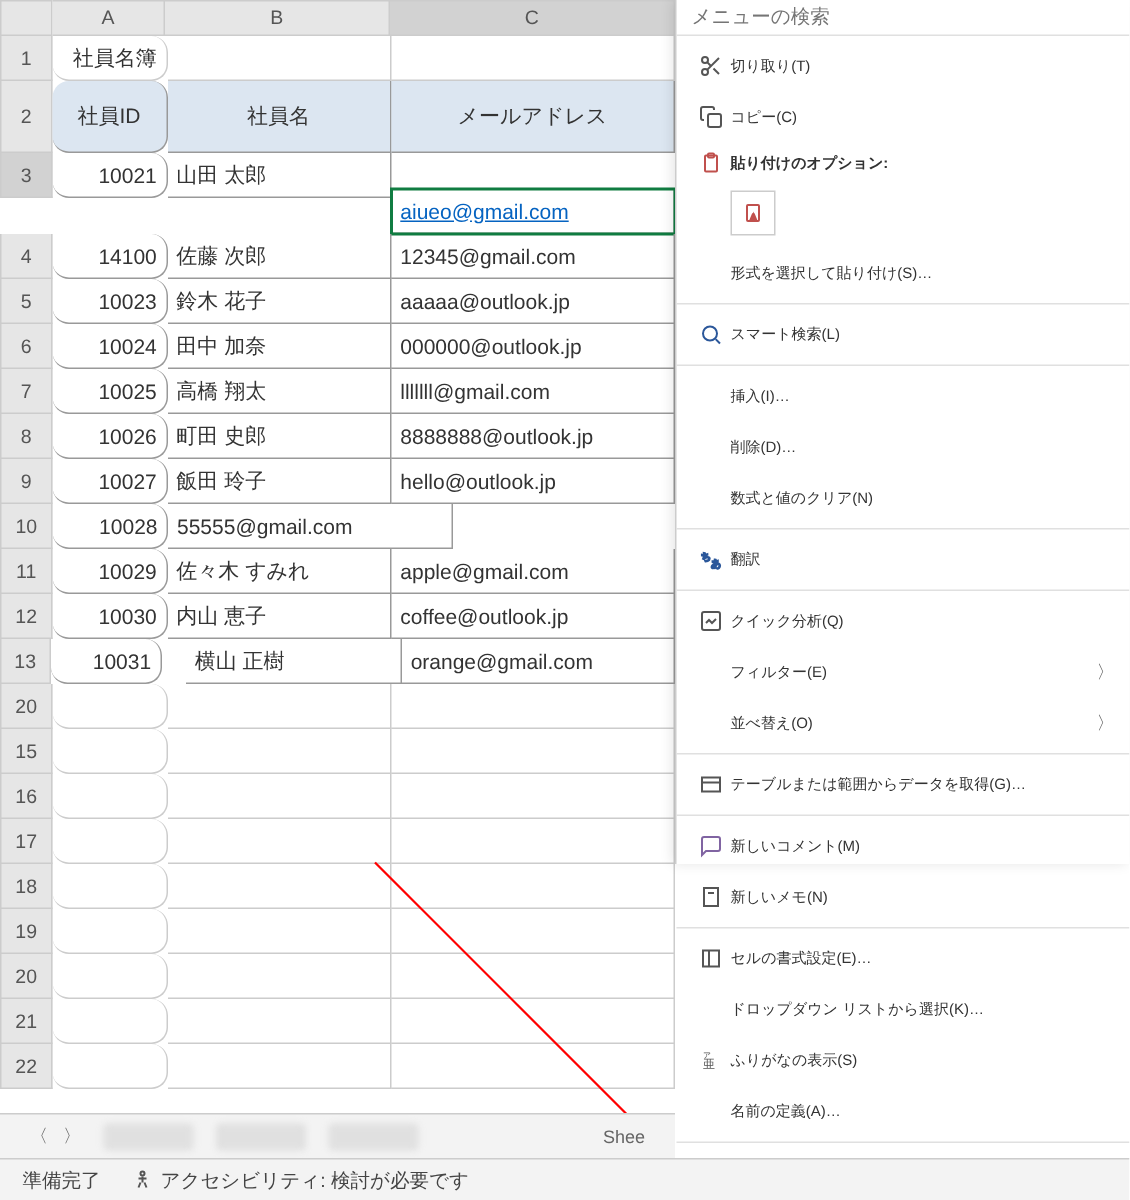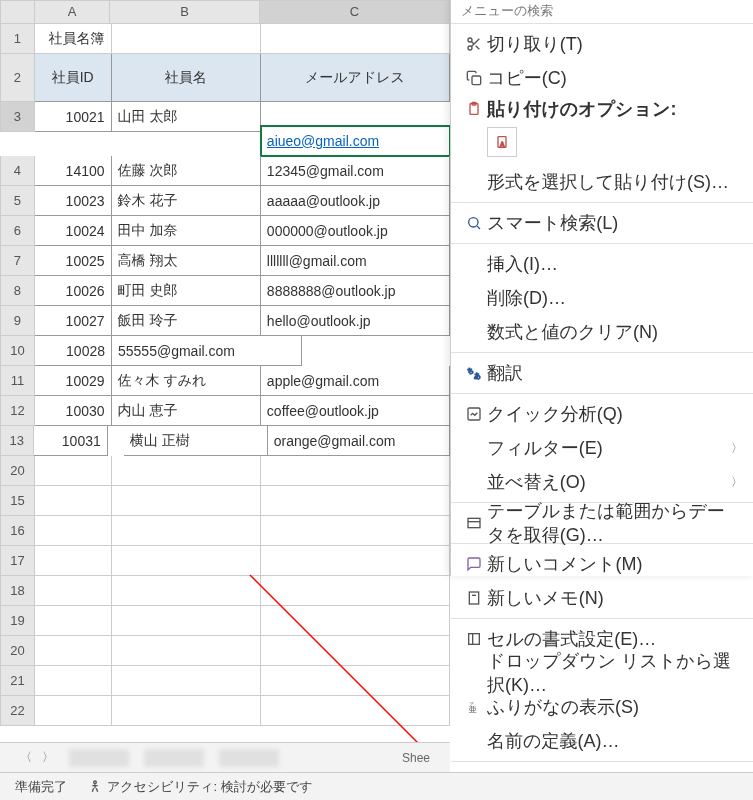--- a/index.html
+++ b/index.html
@@ -12,38 +12,38 @@
 .col-h { border: 1px solid #ccc; border-left: none; background: #e6e6e6; text-align: center; line-height: 22px; font-size: 13px; color: #555; }
 .col-h.a { width: 75px; }
 .col-h.b { width: 150px; }
 .col-h.c { width: 190px; }
 .col-h.sel { background: #d2d2d2; }
 .rows { }
 .row { display: flex; }
 .row-h { width: 35px; border: 1px solid #ccc; border-top: none; background: #e6e6e6; text-align: center; font-size: 13px; color: #555; display: flex; align-items: center; justify-content: center; }
 .row-h.sel { background: #d2d2d2; }
 .cell { border: 1px solid #ccc; border-top: none; border-left: none; padding: 4px 6px; font-size: 14px; overflow: hidden; white-space: nowrap; display: flex; align-items: center; }
-.cell.a { width: 77px; justify-content: flex-end; }
+.cell.a { width: 77px; justify-content: flex-end; border-radius: 11px; }
 .cell.b { width: 150px; }
 .cell.c { width: 190px; }
 .row.h2 .row-h, .row.h2 .cell { height: 48px; }
 .row.h1 .row-h, .row.h1 .cell { height: 30px; }
 .row.hdr .cell { background: #dce6f1; font-weight: 500; justify-content: center; border-color: #999; }
 .row.data .cell { border-color: #999; }
 .row.empty .cell { border-color: #ccc; }
 .cell.selected { outline: 2px solid #107c41; outline-offset: -1px; background: #fff; }
 .link { color: #0563c1; text-decoration: underline; }
 
 
 .ctx { position: absolute; top: 0; left: 450px; width: 303px; height: 576px; background: #fff; border-left: 1px solid #ccc; box-shadow: -2px 0 8px rgba(0,0,0,0.1); }
 .ctx-search { padding: 0 10px; height: 20px; display: flex; align-items: center;}
 .ctx-search input { width: 100%; border: none; font-size: 13px; color: #999; outline: none; }
 .ctx-item { display: flex; align-items: center; height: 34px; padding: 0 10px; cursor: default; }
 .ctx-ico { width: 26px; display: flex; align-items: center; justify-content: center; color: #555; }
-.ctx-lbl { flex: 1; font-size: 18px; }
+.ctx-lbl { flex: 1; font-size: 10px; }
 .ctx-arrow { color: #666; font-size: 12px; }
 .ctx-sep { height: 1px; background: #e0e0e0; margin: 3px 0; }
 .ctx-paste-opt { padding: 4px 36px 8px; }
 .paste-btn { width: 30px; height: 30px; border: 1px solid #ccc; display: inline-flex; align-items: center; justify-content: center; }
 .ctx-sub { padding-left: 36px; }
 
 
 .arrow-svg { position: absolute; top: 570px; left: 245px; width: 200px; height: 200px; pointer-events: none; }
 
 

